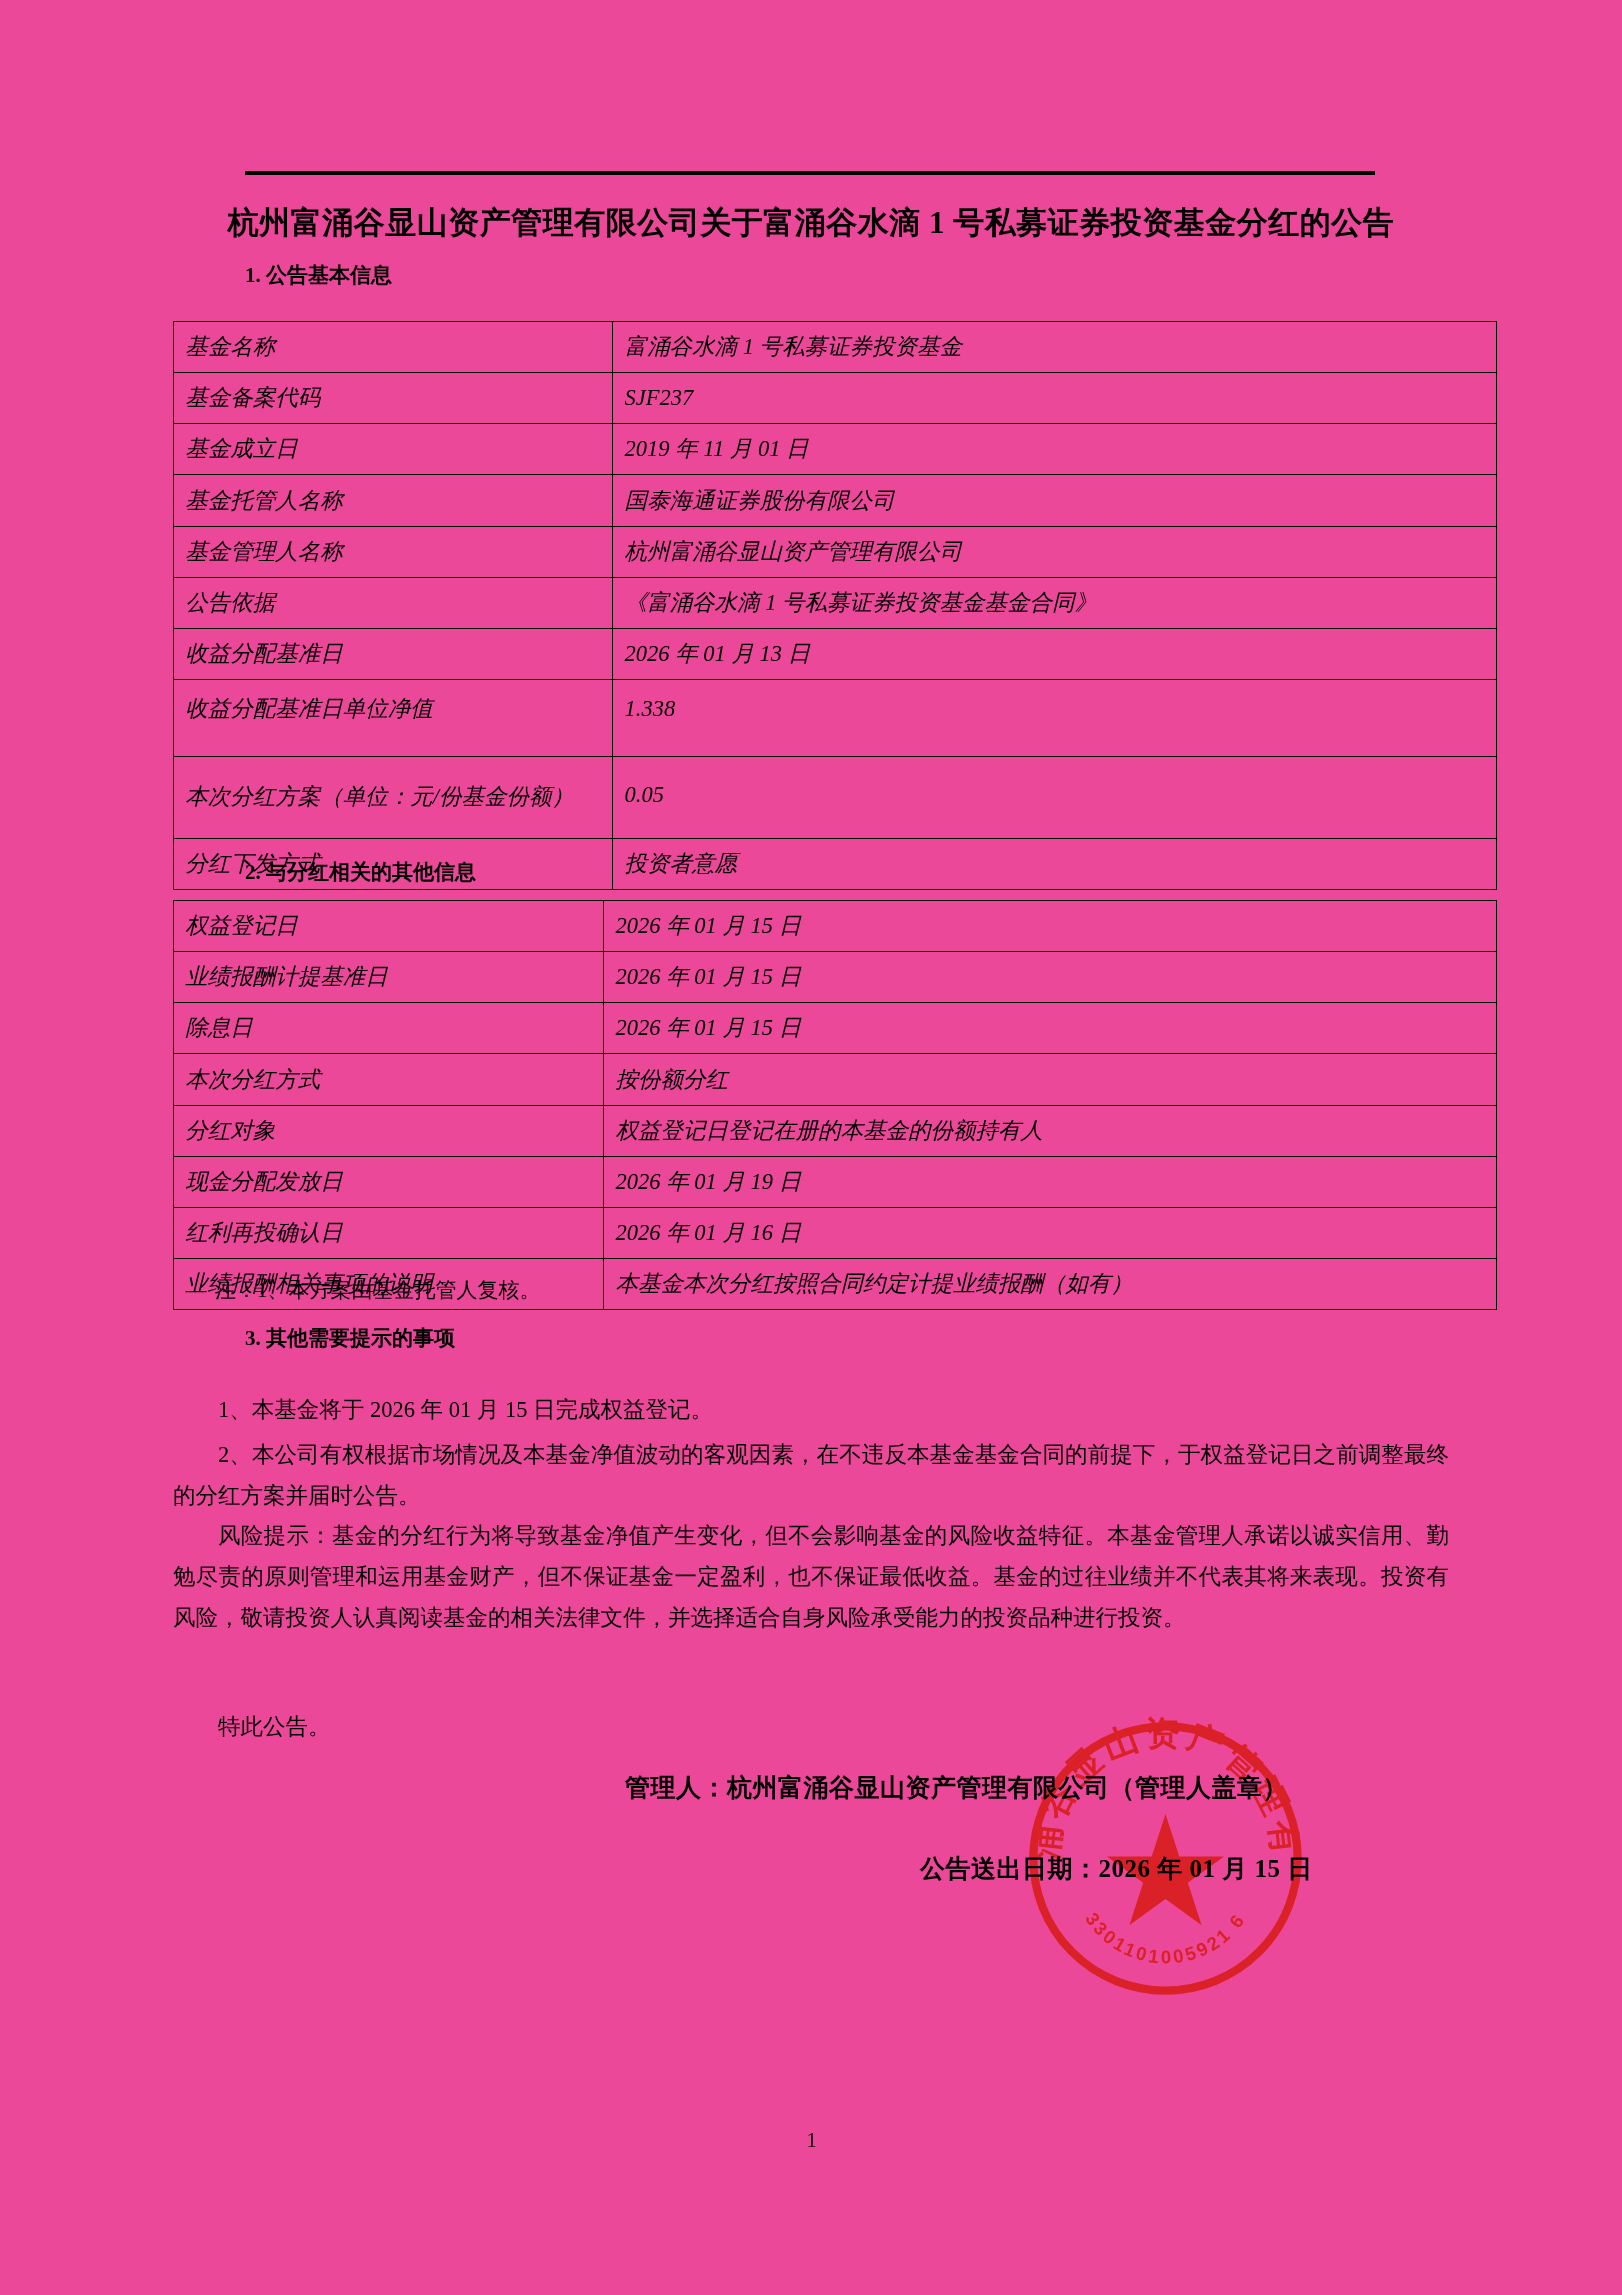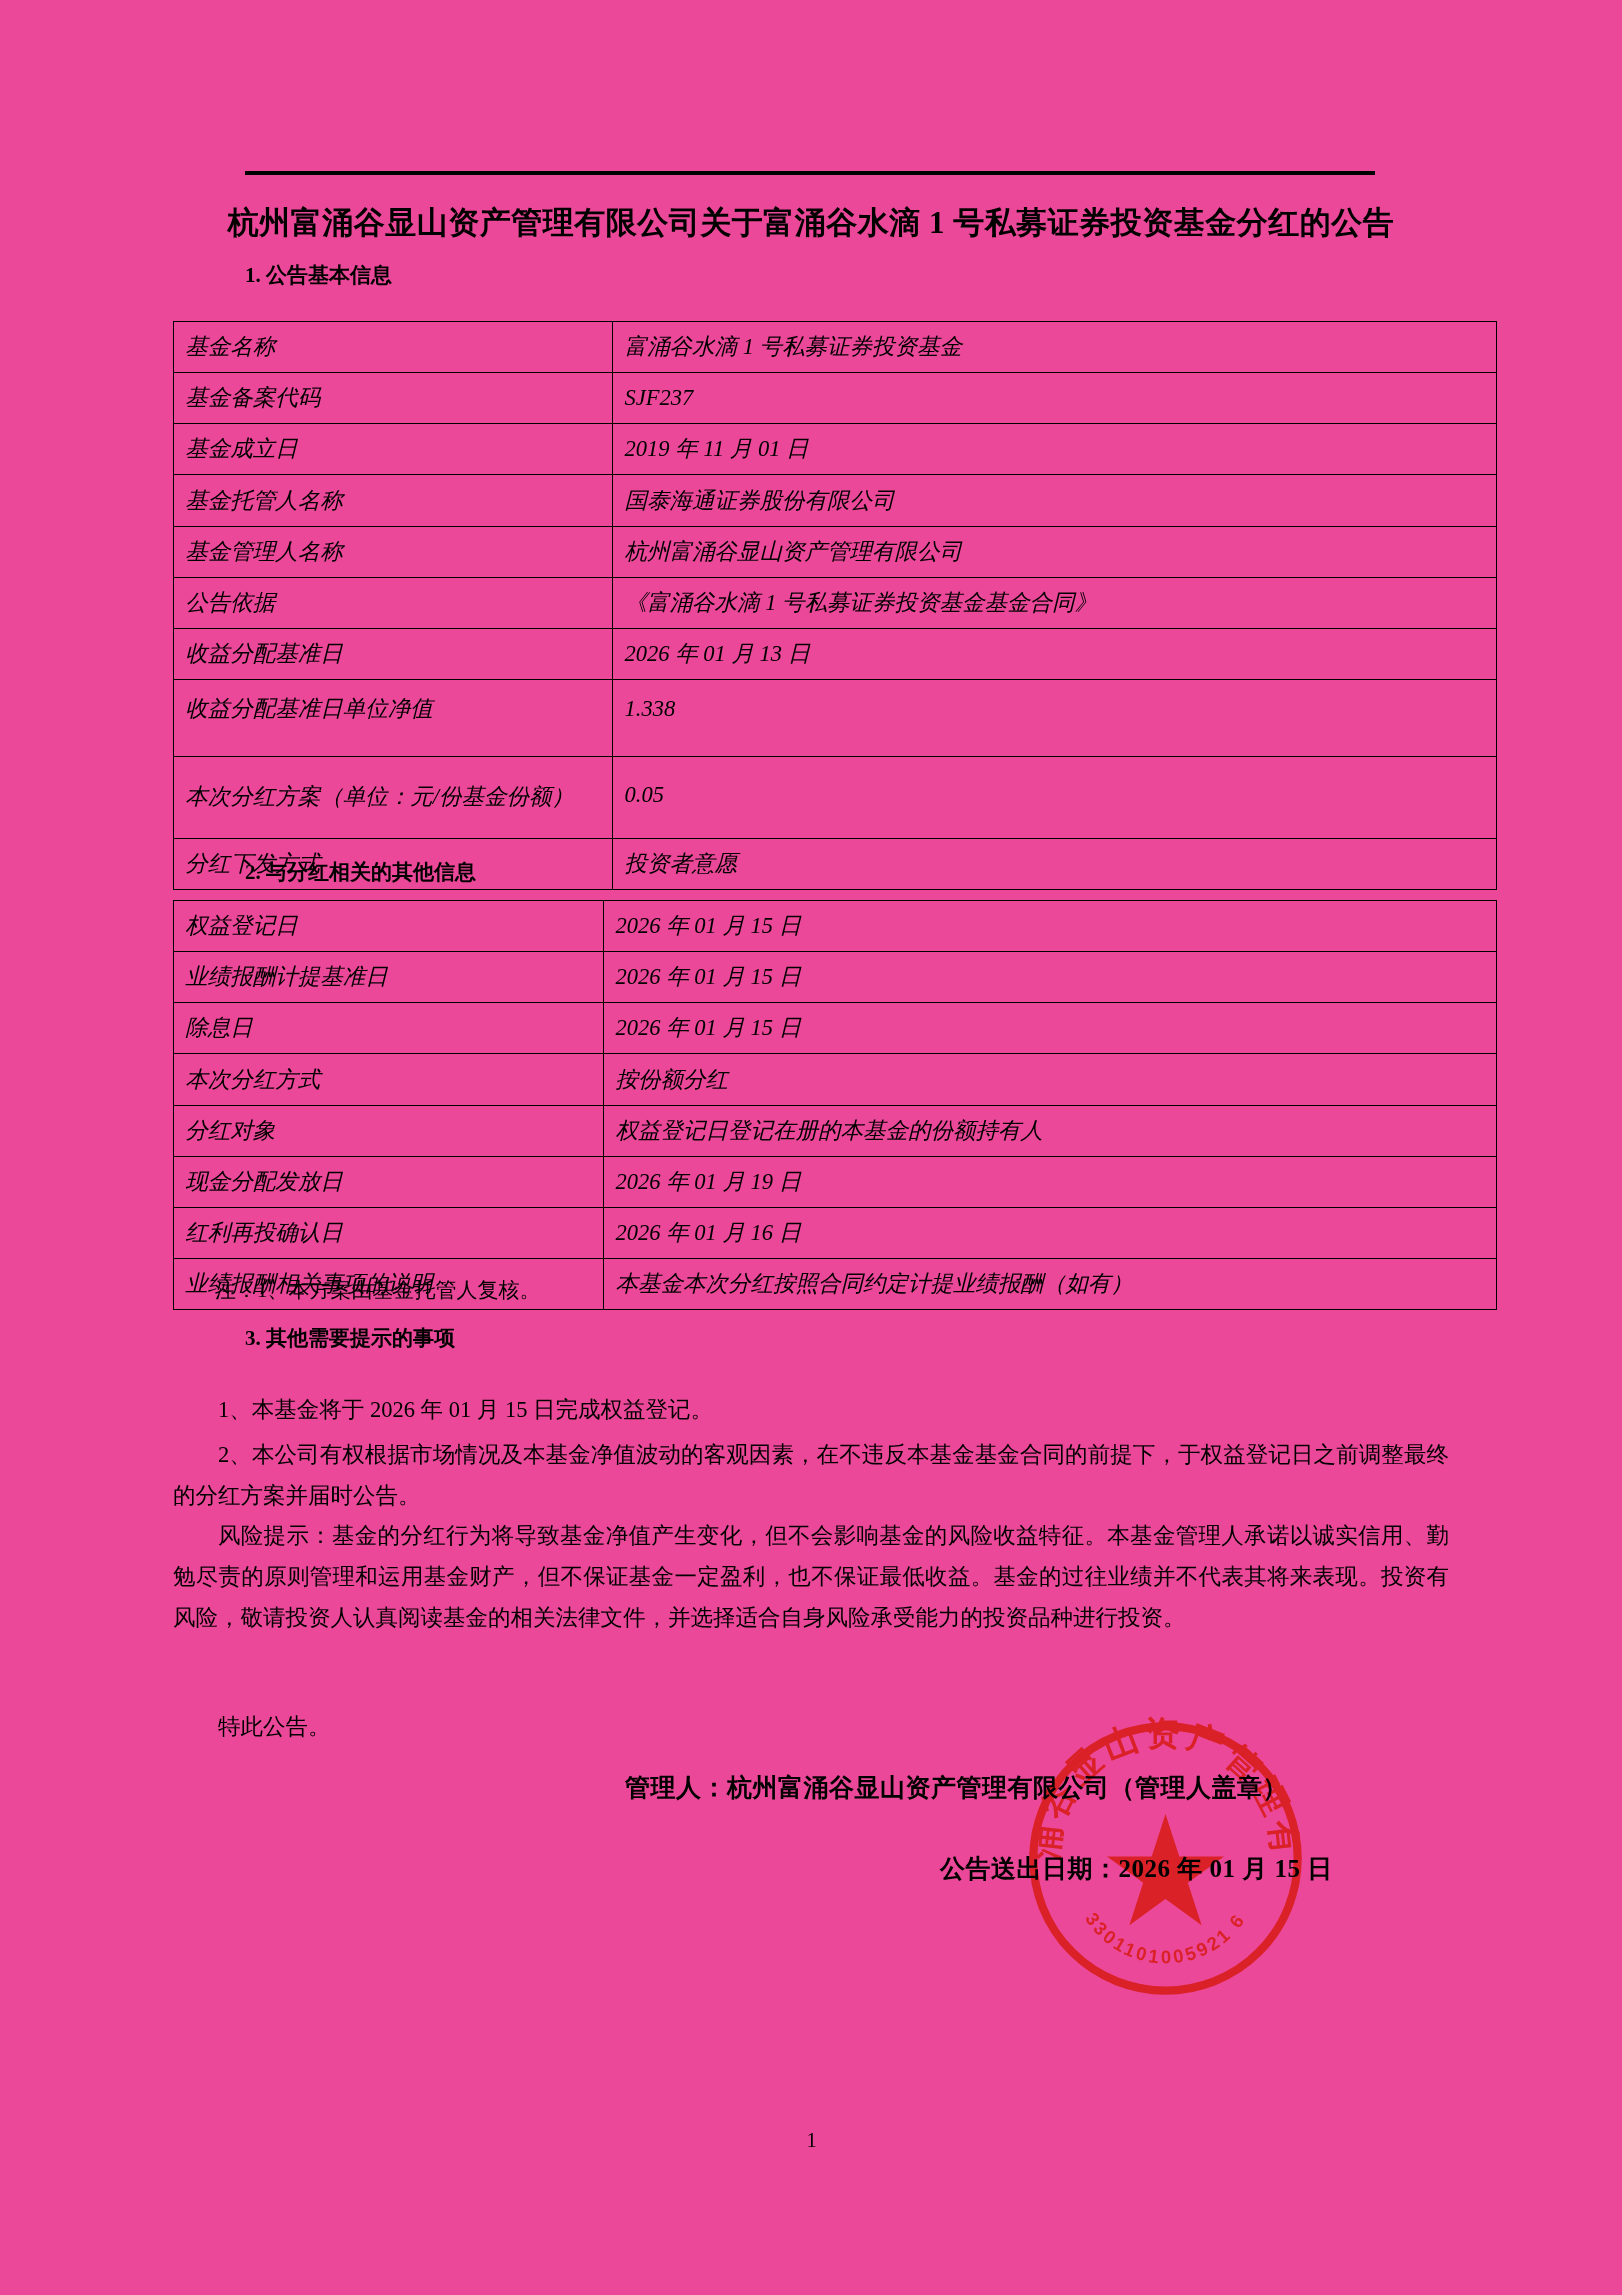--- a/index.html
+++ b/index.html
@@ -101,21 +101,21 @@
 
   
   .sig {
     position: absolute;
     font-size: 25px;
     font-weight: bold;
     white-space: nowrap;
     letter-spacing: 0.5px;
   }
   #sig-manager { left: 625px; top: 1771px; }
-  #sig-date    { left: 920px; top: 1852px; margin-left: 20px; }
+  #sig-date    { left: 920px; top: 1852px; }
 
   
   .page-number {
     position: absolute;
     left: 0;
     top: 2129px;
     width: 1623px;
     text-align: center;
     font-size: 20.4px;
   }

